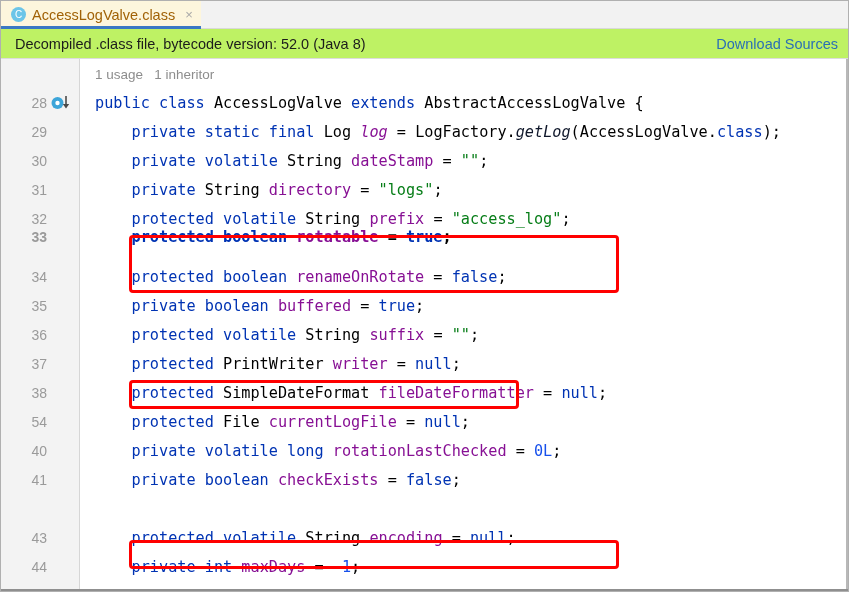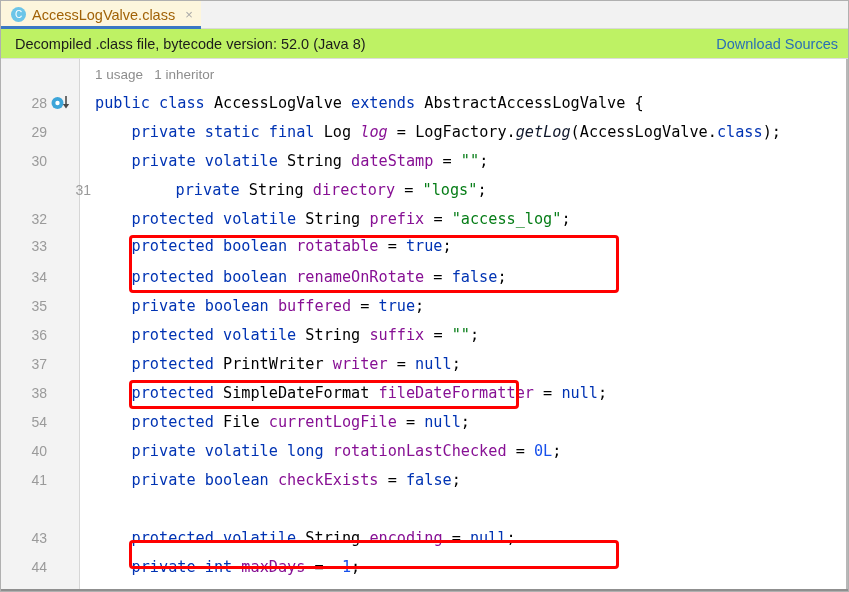--- a/index.html
+++ b/index.html
@@ -221,29 +221,29 @@
           <div class="code"><span class="kw">public</span><span class="pun"> </span><span class="kw">class</span><span class="pun"> </span><span class="typ">AccessLogValve</span><span class="pun"> </span><span class="kw">extends</span><span class="pun"> </span><span class="typ">AbstractAccessLogValve</span><span class="pun"> {</span></div>
         </div>
         <div class="row" style="top: 59px;">
           <div class="lineno">29</div>
           <div class="code"><span class="pun">    </span><span class="kw">private</span><span class="pun"> </span><span class="kw">static</span><span class="pun"> </span><span class="kw">final</span><span class="pun"> </span><span class="typ">Log</span><span class="pun"> </span><span class="stat">log</span><span class="pun"> = </span><span class="typ">LogFactory</span><span class="pun">.</span><span class="mth">getLog</span><span class="pun">(</span><span class="typ">AccessLogValve</span><span class="pun">.</span><span class="cls">class</span><span class="pun">);</span></div>
         </div>
         <div class="row" style="top: 88px;">
           <div class="lineno">30</div>
           <div class="code"><span class="pun">    </span><span class="kw">private</span><span class="pun"> </span><span class="kw">volatile</span><span class="pun"> </span><span class="typ">String</span><span class="pun"> </span><span class="fld">dateStamp</span><span class="pun"> = </span><span class="str">""</span><span class="pun">;</span></div>
         </div>
-        <div class="row" style="top: 117px; margin-left: 44px;">
+        <div class="row" style="top: 117px;">
           <div class="lineno">31</div>
           <div class="code"><span class="pun">    </span><span class="kw">private</span><span class="pun"> </span><span class="typ">String</span><span class="pun"> </span><span class="fld">directory</span><span class="pun"> = </span><span class="str">"logs"</span><span class="pun">;</span></div>
         </div>
         <div class="row" style="top: 146px;">
           <div class="lineno">32</div>
           <div class="code"><span class="pun">    </span><span class="kw">protected</span><span class="pun"> </span><span class="kw">volatile</span><span class="pun"> </span><span class="typ">String</span><span class="pun"> </span><span class="fld">prefix</span><span class="pun"> = </span><span class="str">"access_log"</span><span class="pun">;</span></div>
         </div>
-        <div class="row" style="top: 173px;">
+        <div class="row" style="top: 164px; font-weight: bold;">
           <div class="lineno">33</div>
           <div class="code"><span class="pun">    </span><span class="kw">protected</span><span class="pun"> </span><span class="kw">boolean</span><span class="pun"> </span><span class="fld">rotatable</span><span class="pun"> = </span><span class="kw">true</span><span class="pun">;</span></div>
         </div>
         <div class="row" style="top: 204px;">
           <div class="lineno">34</div>
           <div class="code"><span class="pun">    </span><span class="kw">protected</span><span class="pun"> </span><span class="kw">boolean</span><span class="pun"> </span><span class="fld">renameOnRotate</span><span class="pun"> = </span><span class="kw">false</span><span class="pun">;</span></div>
         </div>
         <div class="row" style="top: 233px;">
           <div class="lineno">35</div>
           <div class="code"><span class="pun">    </span><span class="kw">private</span><span class="pun"> </span><span class="kw">boolean</span><span class="pun"> </span><span class="fld">buffered</span><span class="pun"> = </span><span class="kw">true</span><span class="pun">;</span></div>

